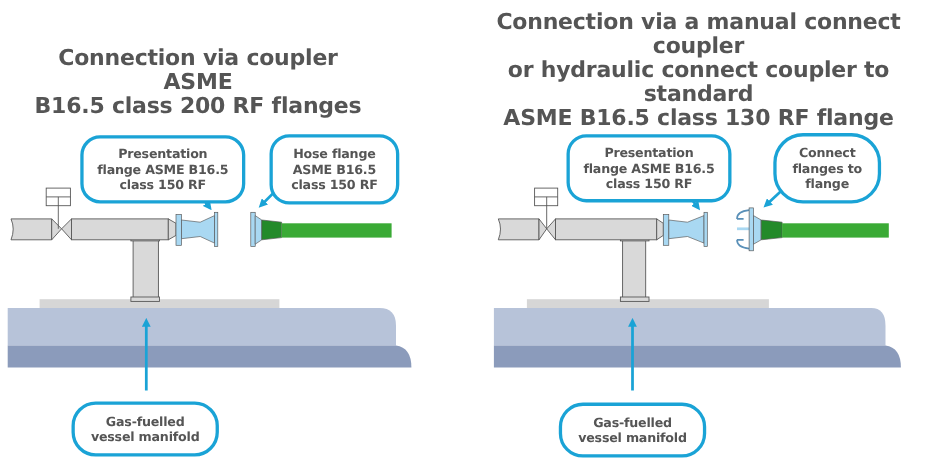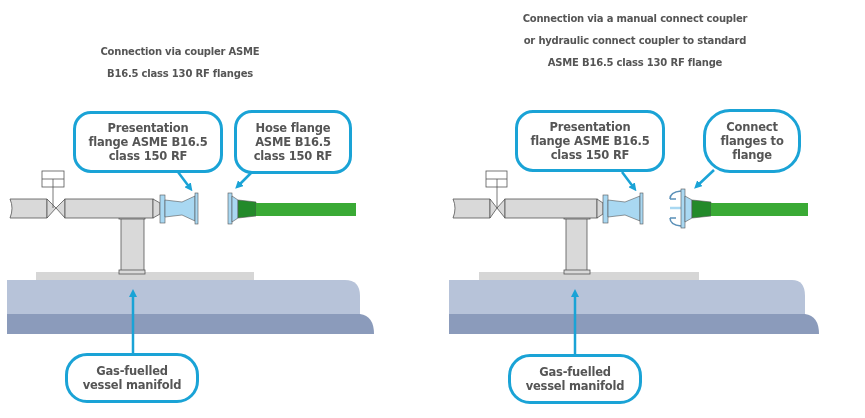--- a/index.html
+++ b/index.html
@@ -1,23 +1,23 @@
 <!DOCTYPE html>
 <html><head>
 <meta charset="utf-8">
 <style>
   html, body { margin: 0; padding: 0; background: #ffffff; }
   body { width: 865px; height: 418px; position: relative; overflow: hidden;
          font-family: "DejaVu Sans", sans-serif; }
   .title { position: absolute; text-align: center; color: #555555;
-           font-weight: bold; font-size: 10px; line-height: 22px; letter-spacing: -0.2px; }
+           font-weight: bold; font-size: 20px; line-height: 22px; letter-spacing: -0.2px; }
   .callout { position: absolute; border: 3px solid #1aa3d6; border-radius: 18px;
              background: #fff; color: #555555; font-weight: bold; font-size: 11.5px;
              line-height: 14px; text-align: center; display: flex; align-items: center;
-             justify-content: center; box-sizing: border-box; letter-spacing: -0.2px; }
+             justify-content: center; box-sizing: border-box; letter-spacing: -0.2px; margin-top: 12px; }
   svg { position: absolute; left: 0; top: 0; }
 </style>
 </head>
 <body>
 
 <svg width="865" height="418" viewBox="0 0 865 418">
   <defs>
     <marker id="ah" markerWidth="8" markerHeight="8" refX="4" refY="4" orient="auto" markerUnits="userSpaceOnUse">
       <path d="M0,0 L8,4 L0,8 z" fill="#1aa3d6"></path>
     </marker>
@@ -94,32 +94,32 @@
   </g>
   <g stroke="#1aa3d6" stroke-width="2.5" fill="none">
     <line x1="622" y1="172" x2="634" y2="188" marker-end="url(#ah)"></line>
     <line x1="714" y1="170" x2="697" y2="186" marker-end="url(#ah)"></line>
     <line x1="575" y1="355" x2="575" y2="293" marker-end="url(#ah)"></line>
   </g>
 </svg>
 
 <div class="title" style="left:30px; top:41px; width:300px;">
   <div>Connection via coupler ASME</div>
-  <div>B16.5 class 130 RF flanges</div>
+  <div>B16.5 class 200 RF flanges</div>
 </div>
 
 <div class="callout" style="left:73px; top:111px; width:150px; height:62px;">
   <div>
     <div>Presentation</div>
     <div>flange ASME B16.5</div>
     <div>class 150 RF</div>
   </div>
 </div>
 
-<div class="callout" style="left:234px; top:110px; width:118px; height:64px;justify-content:center;">
+<div class="callout" style="left:245px; top:110px; width:118px; height:64px;justify-content:center;">
   <div>
     <div>Hose flange</div>
     <div>ASME B16.5</div>
     <div>class 150 RF</div>
   </div>
 </div>
 
 <div class="callout" style="left:65px; top:353px; width:134px; height:50px; border-radius:22px;">
   <div>
     <div>Gas-fuelled</div>

